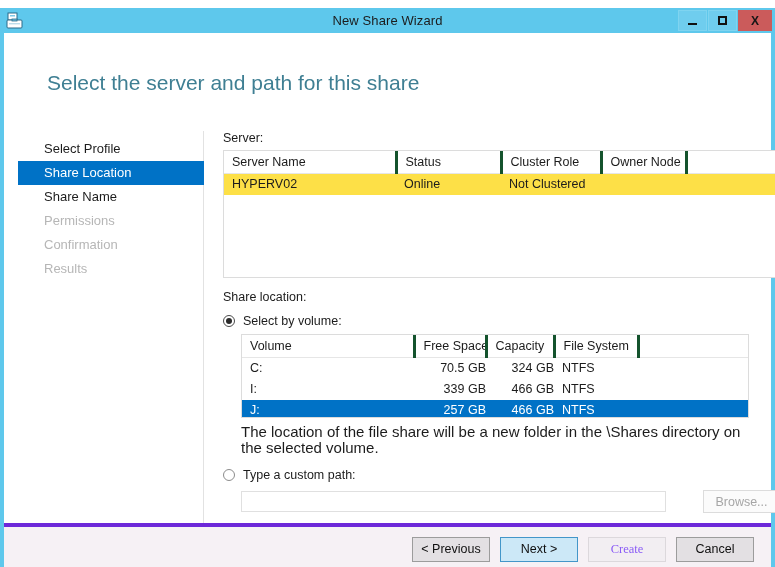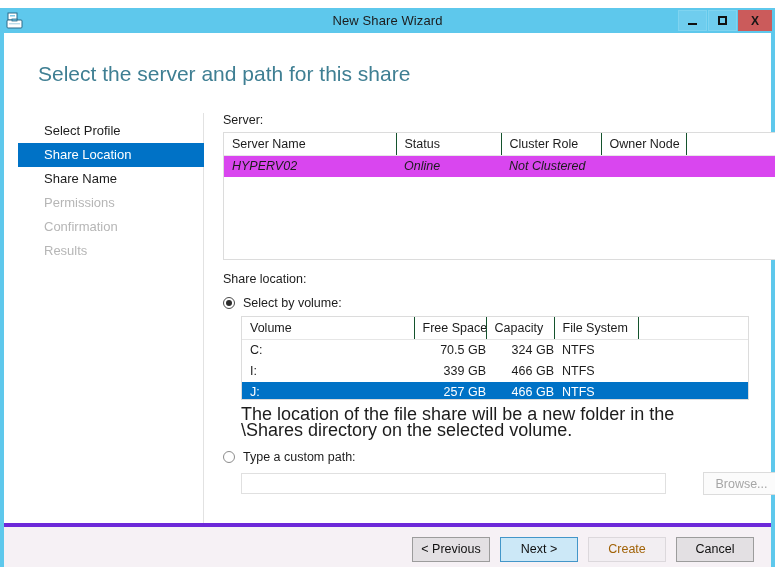--- a/index.html
+++ b/index.html
@@ -106,21 +106,21 @@
     display: flex;
     flex-direction: column;
     position: relative;
   }
 
   .page-heading {
     font-size: 21px;
     color: #3f7f93;
     padding: 26px 0 0 31px;
     font-weight: normal;
-    margin: 3px;
+    margin: 12px;
     line-height: 1.1;
   }
 
   .content {
     flex: 1 1 auto;
     display: flex;
     padding-top: 25px;
     position: relative;
   }
 
@@ -179,39 +179,39 @@
     width: 100%;
     border-collapse: collapse;
     table-layout: fixed;
     font-size: 12.5px;
   }
   table.listing th {
     font-weight: normal;
     text-align: left;
     padding: 4px 0 4px 8px;
     border-bottom: 1px solid #e6e6e6;
-    border-right: 1px solid #14532d;
+    border-right: 3px solid #14532d;
     color: #1c1c1c;
     height: 19px;
     box-sizing: border-box;
     background: #ffffff;
     cursor: default;
     white-space: nowrap;
     overflow: hidden;
   }
   table.listing th.last { border-right: none; }
   table.listing td {
     padding: 3px 0 3px 8px;
     color: #1c1c1c;
     height: 21px;
     box-sizing: border-box;
     white-space: nowrap;
     overflow: hidden;
   }
-  tr.row-alt td { background: #d946ef; font-style: italic; }
+  tr.row-alt td { background: #fde047; }
   tr.row-selected td { background: #0072c6; color: #ffffff; }
   td.num, th.num { text-align: right; padding-right: 9px; padding-left: 0; }
 
   
   .radio-row {
     display: flex;
     align-items: center;
     margin: 10px 0 6px 0;
   }
   .radio-row.second { margin-top: 12px; margin-bottom: 7px; }
@@ -234,21 +234,21 @@
     width: 6px; height: 6px;
     border-radius: 50%;
     background: #2b2b2b;
   }
   .radio.unchecked { border-color: #8c8c8c; }
   .radio-label { font-size: 12.5px; color: #1c1c1c; cursor: default; }
 
   .hint {
     margin-left: 18px;
     width: 500px;
-    font-size: 18px;
+    font-size: 15px;
     color: #1c1c1c;
     line-height: 16px;
     margin-top: 6px;
   }
 
   
   .path-row {
     display: flex;
     align-items: center;
     margin-left: 18px;
@@ -304,21 +304,22 @@
     box-sizing: border-box;
     cursor: default;
   }
   .btn.default {
     background: #cce8f7;
     border: 1px solid #4396c9;
   }
   .btn.disabled {
     background: #f2eef2;
     border: 1px solid #dcd8dc;
-    color: #a16207;
+    color: #8b5cf6;
+    font-family: Liberation Serif, serif;
   }
 </style>
 </head>
 <body>
 
 <div class="window">
 
   <div class="titlebar">
     <div class="title-icon">
       <svg width="18" height="18" viewBox="0 0 18 18">

